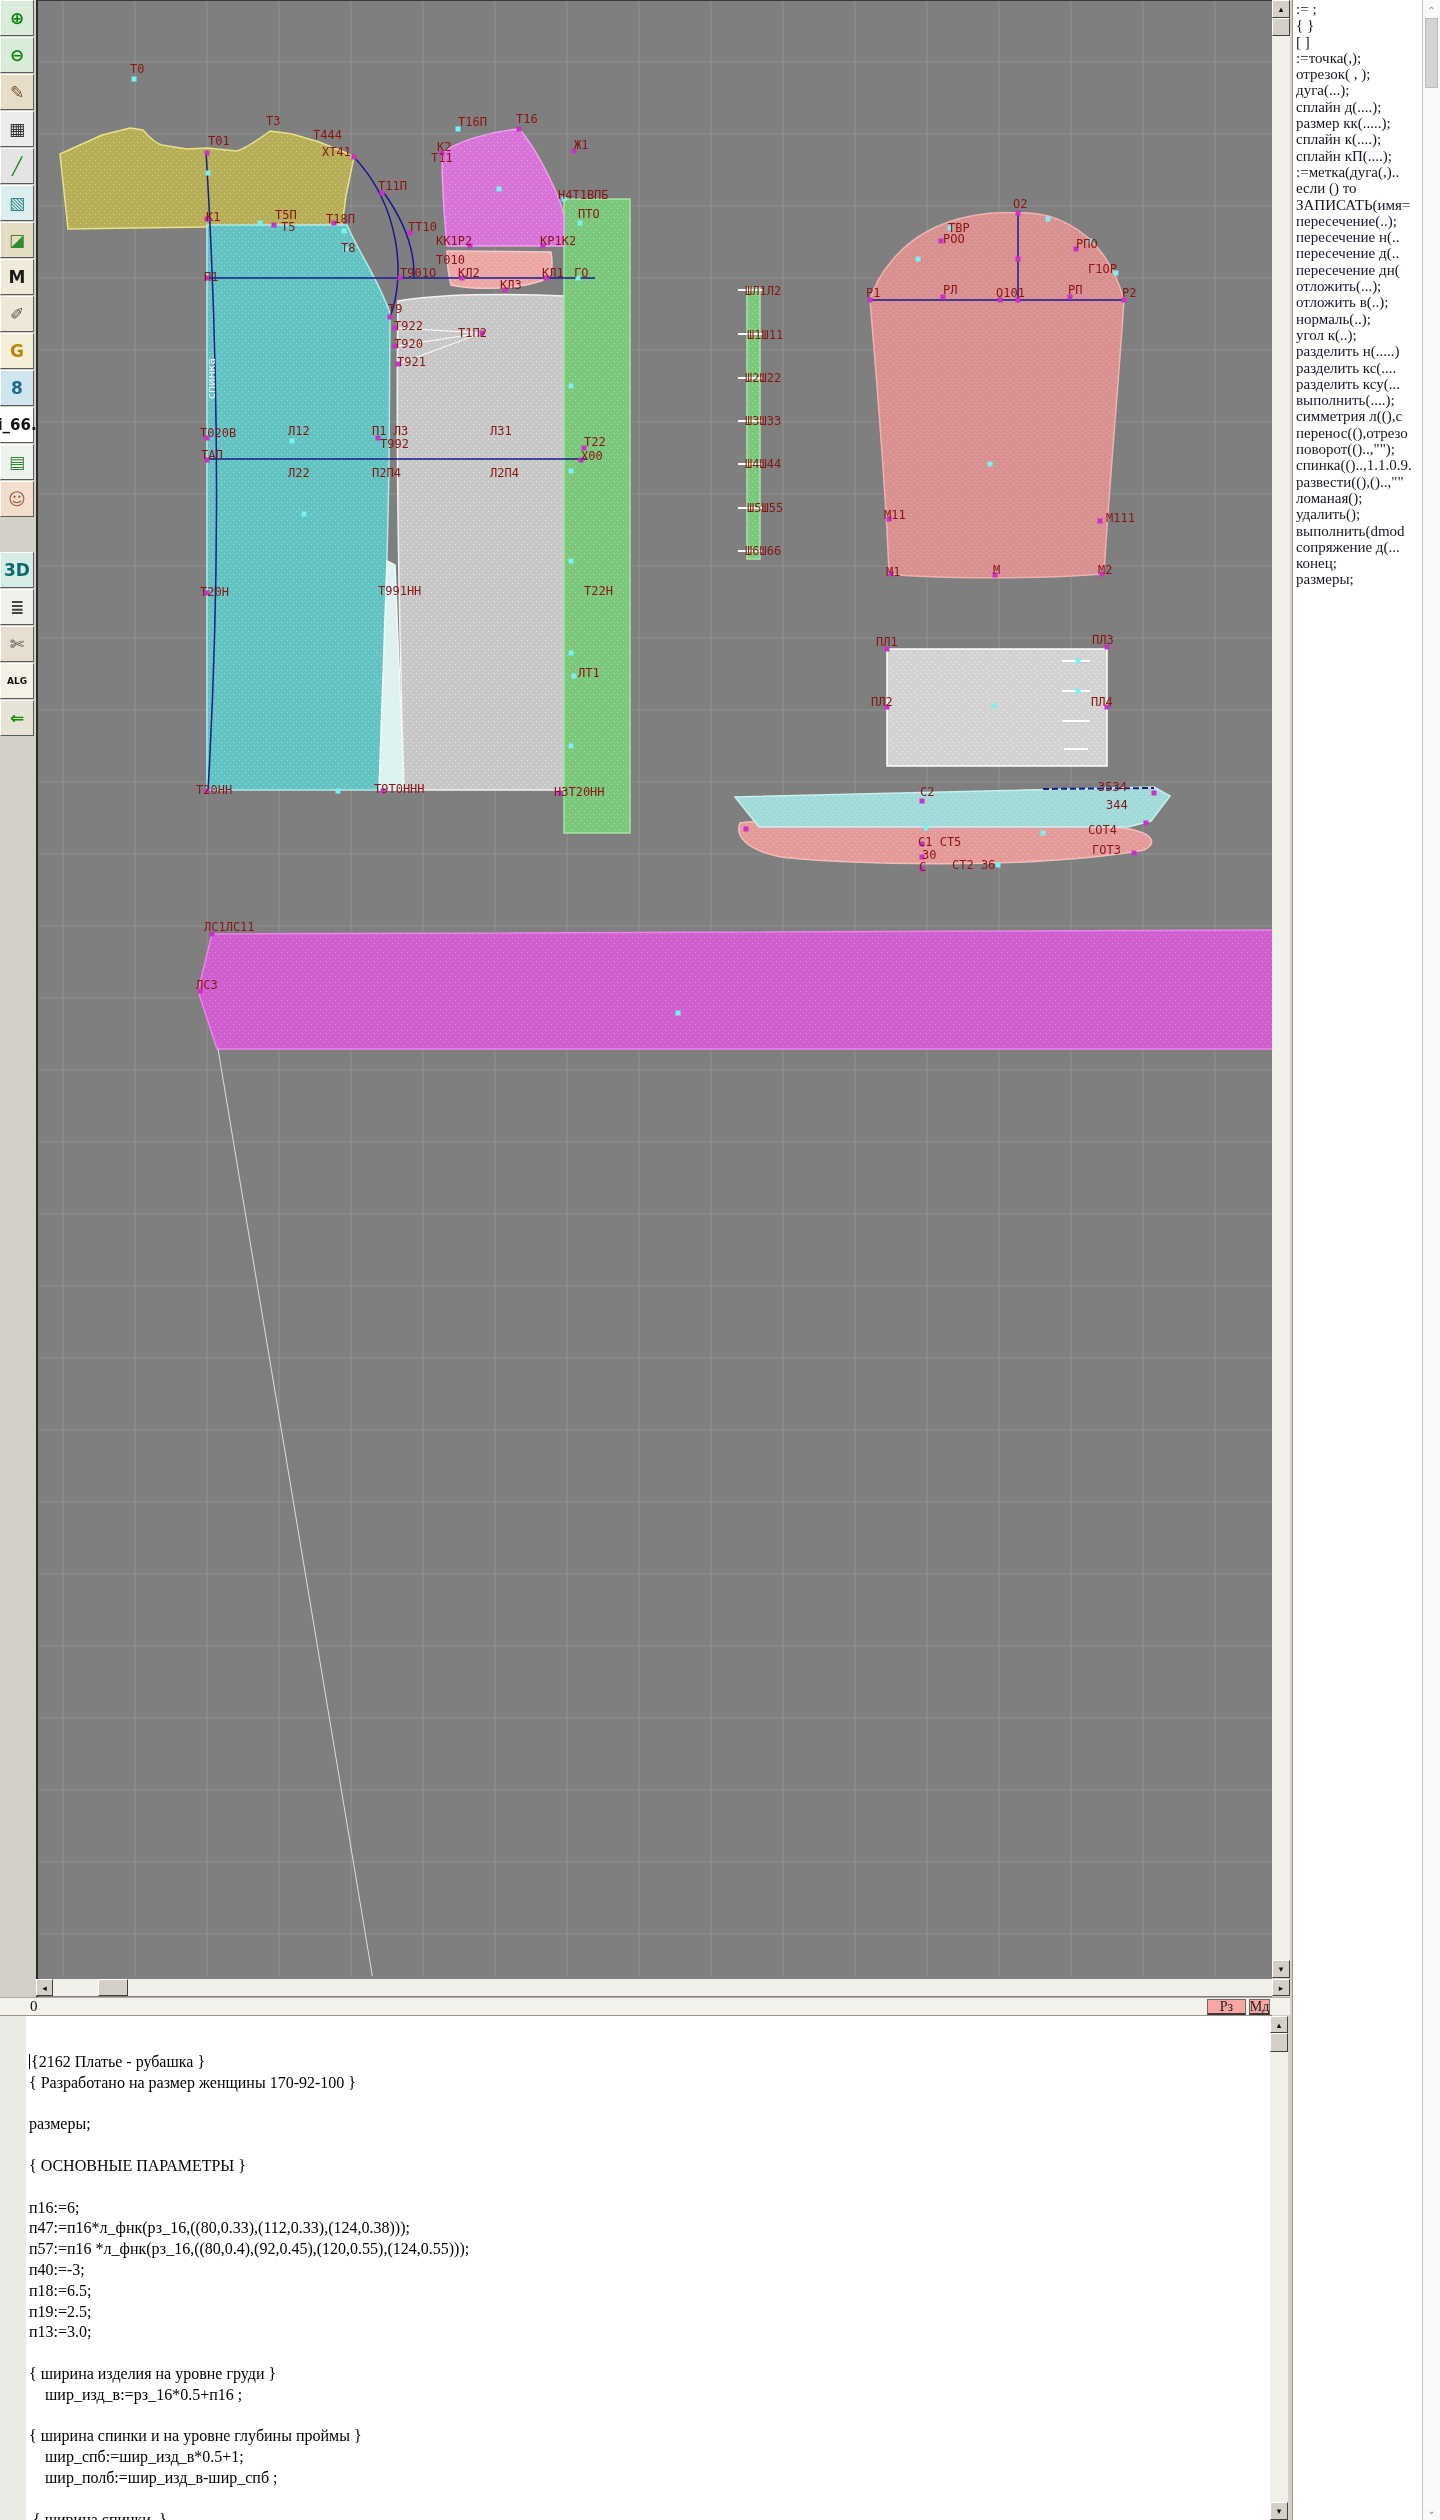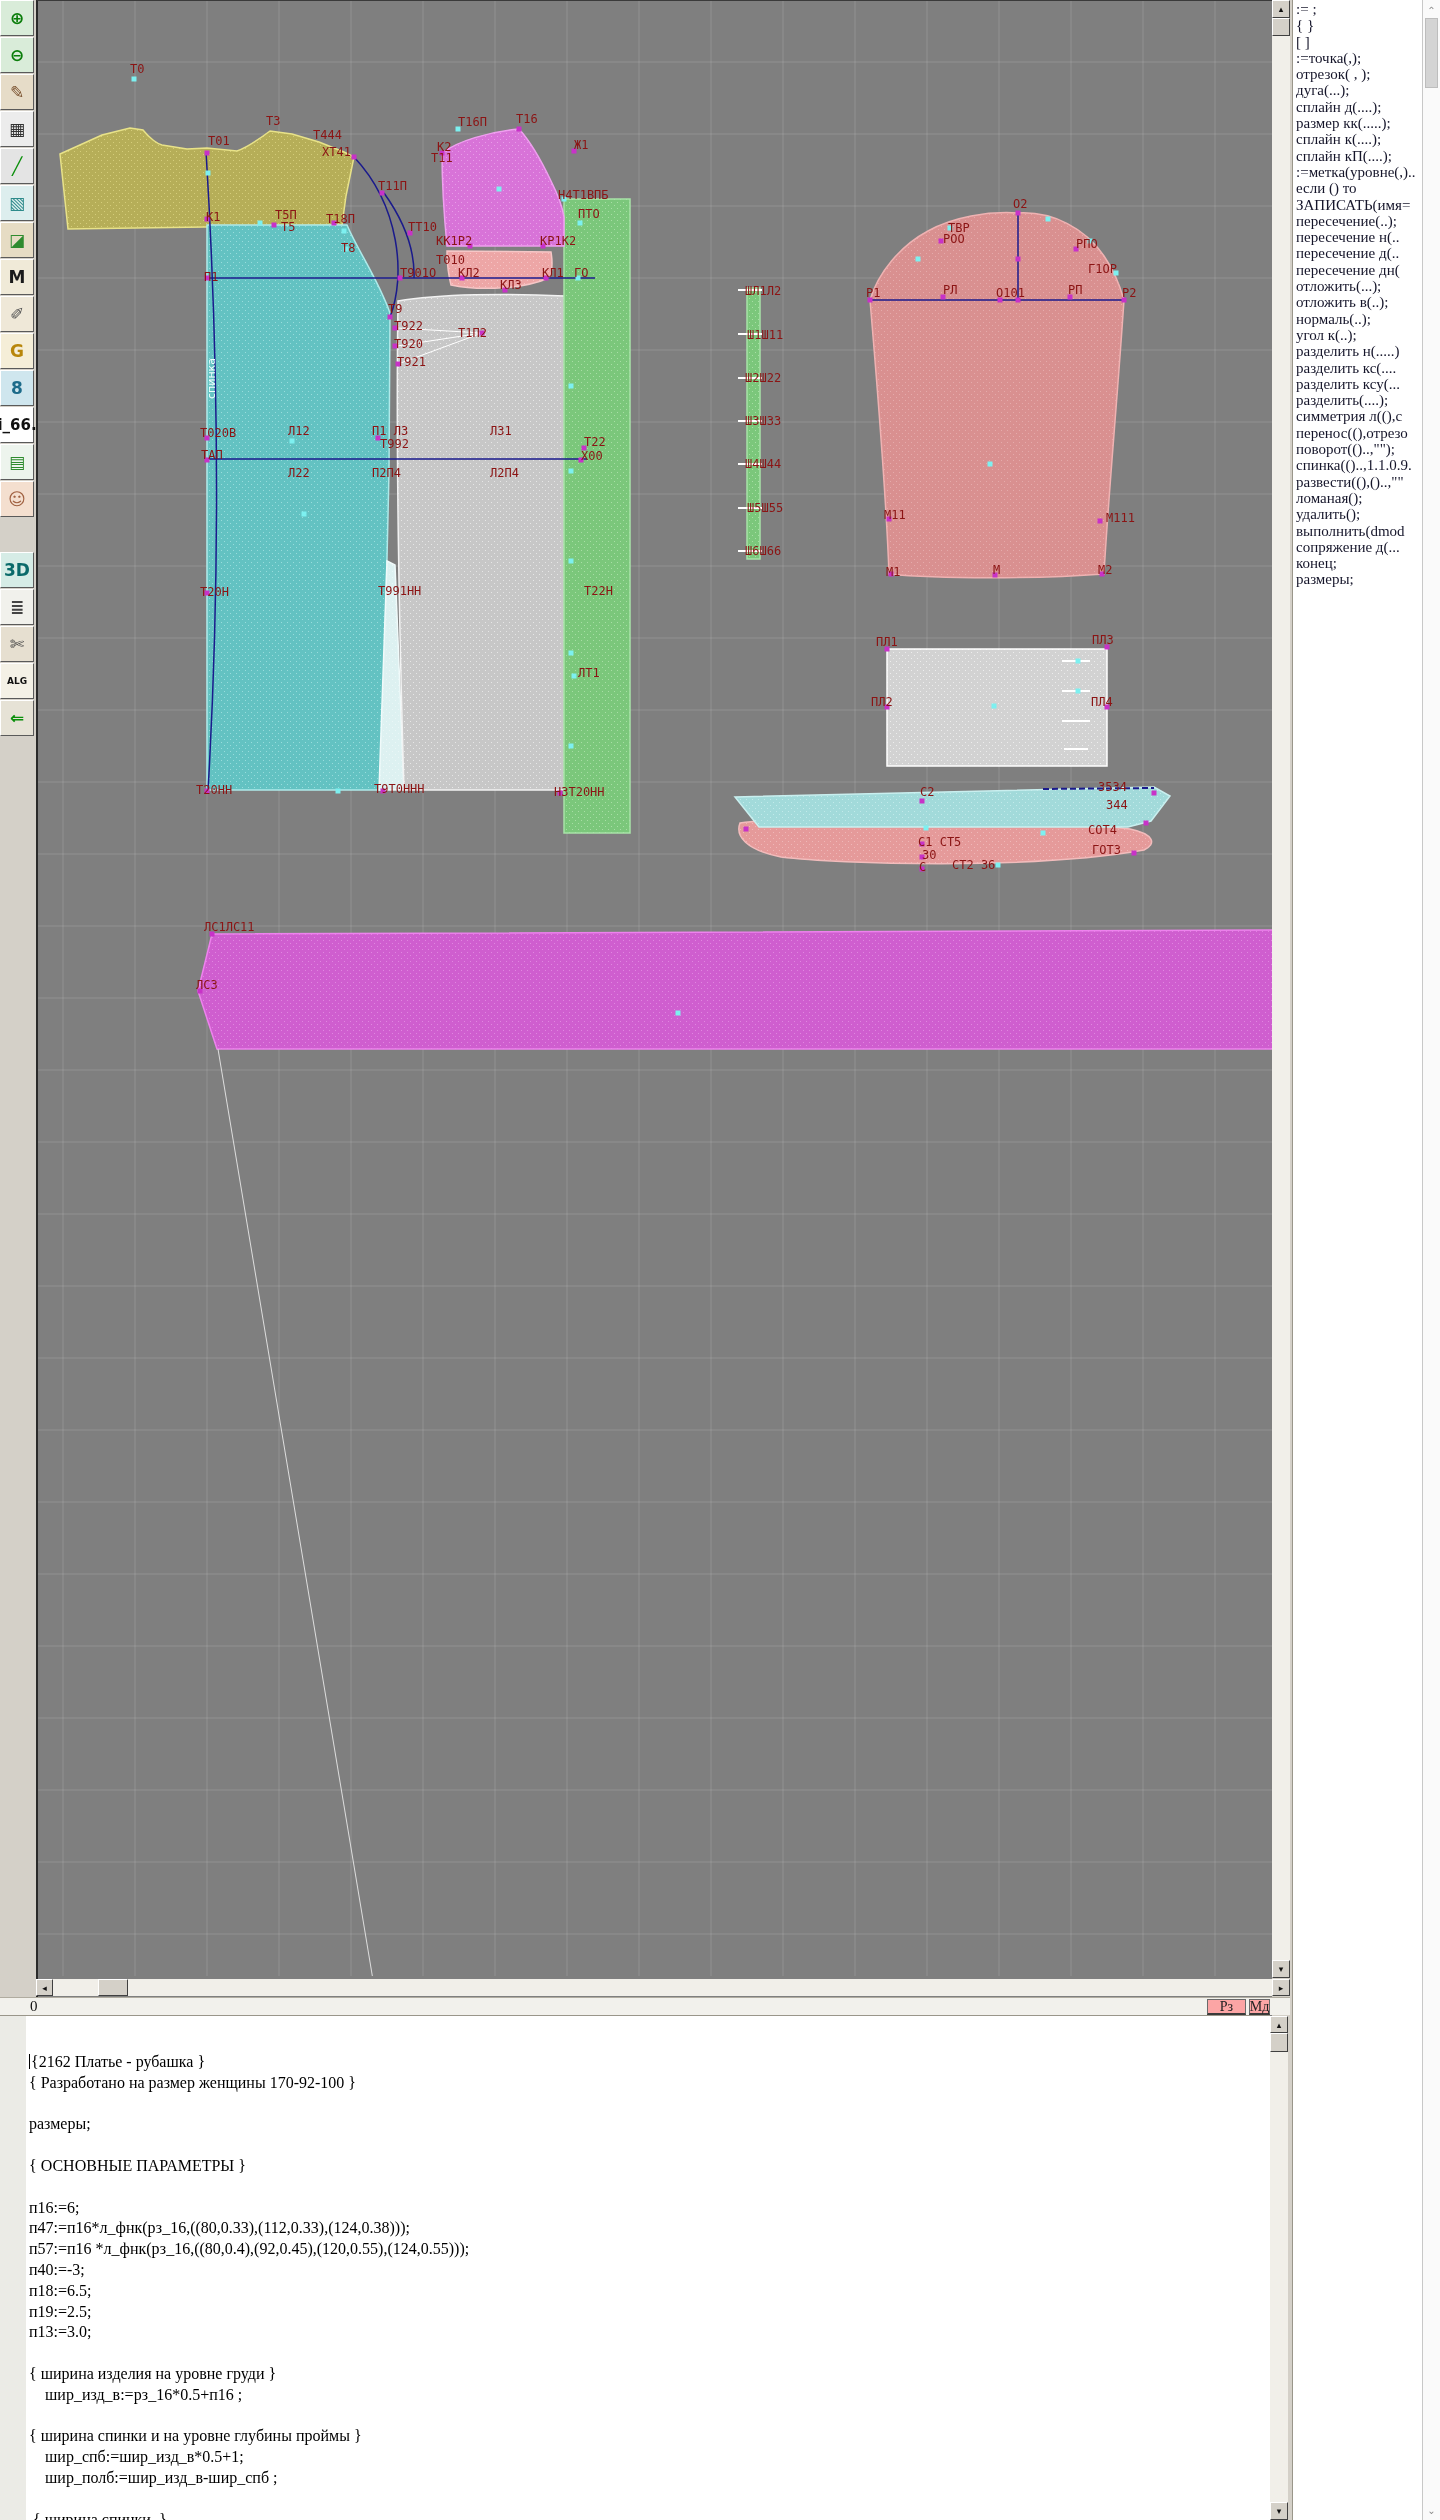--- a/index.html
+++ b/index.html
@@ -447,35 +447,35 @@
       <li>:= ;</li>
       <li>{  }</li>
       <li>[  ]</li>
       <li>:=точка(,);</li>
       <li>отрезок( , );</li>
       <li>дуга(...);</li>
       <li>сплайн  д(....);</li>
       <li>размер  кк(.....);</li>
       <li>сплайн  к(....);</li>
       <li>сплайн  кП(....);</li>
-      <li>:=метка(уровне(,)..</li>
+      <li>:=метка(дуга(,)..</li>
       <li>если () то</li>
       <li>ЗАПИСАТЬ(имя=</li>
       <li>пересечение(..);</li>
       <li>пересечение  н(..</li>
       <li>пересечение  д(..</li>
       <li>пересечение  дн(</li>
       <li>отложить(...);</li>
       <li>отложить  в(..);</li>
       <li>нормаль(..);</li>
       <li>угол  к(..);</li>
       <li>разделить  н(.....)</li>
       <li>разделить  кс(....</li>
       <li>разделить  ксу(...</li>
-      <li>разделить(....);</li>
+      <li>выполнить(....);</li>
       <li>симметрия  л((),с</li>
       <li>перенос((),отрезо</li>
       <li>поворот(()..,"");</li>
       <li>спинка(()..,1.1.0.9.</li>
       <li>развести((),()..,""</li>
       <li>ломаная();</li>
       <li>удалить();</li>
       <li>выполнить(dmod</li>
       <li>сопряжение  д(...</li>
       <li>конец;</li>

